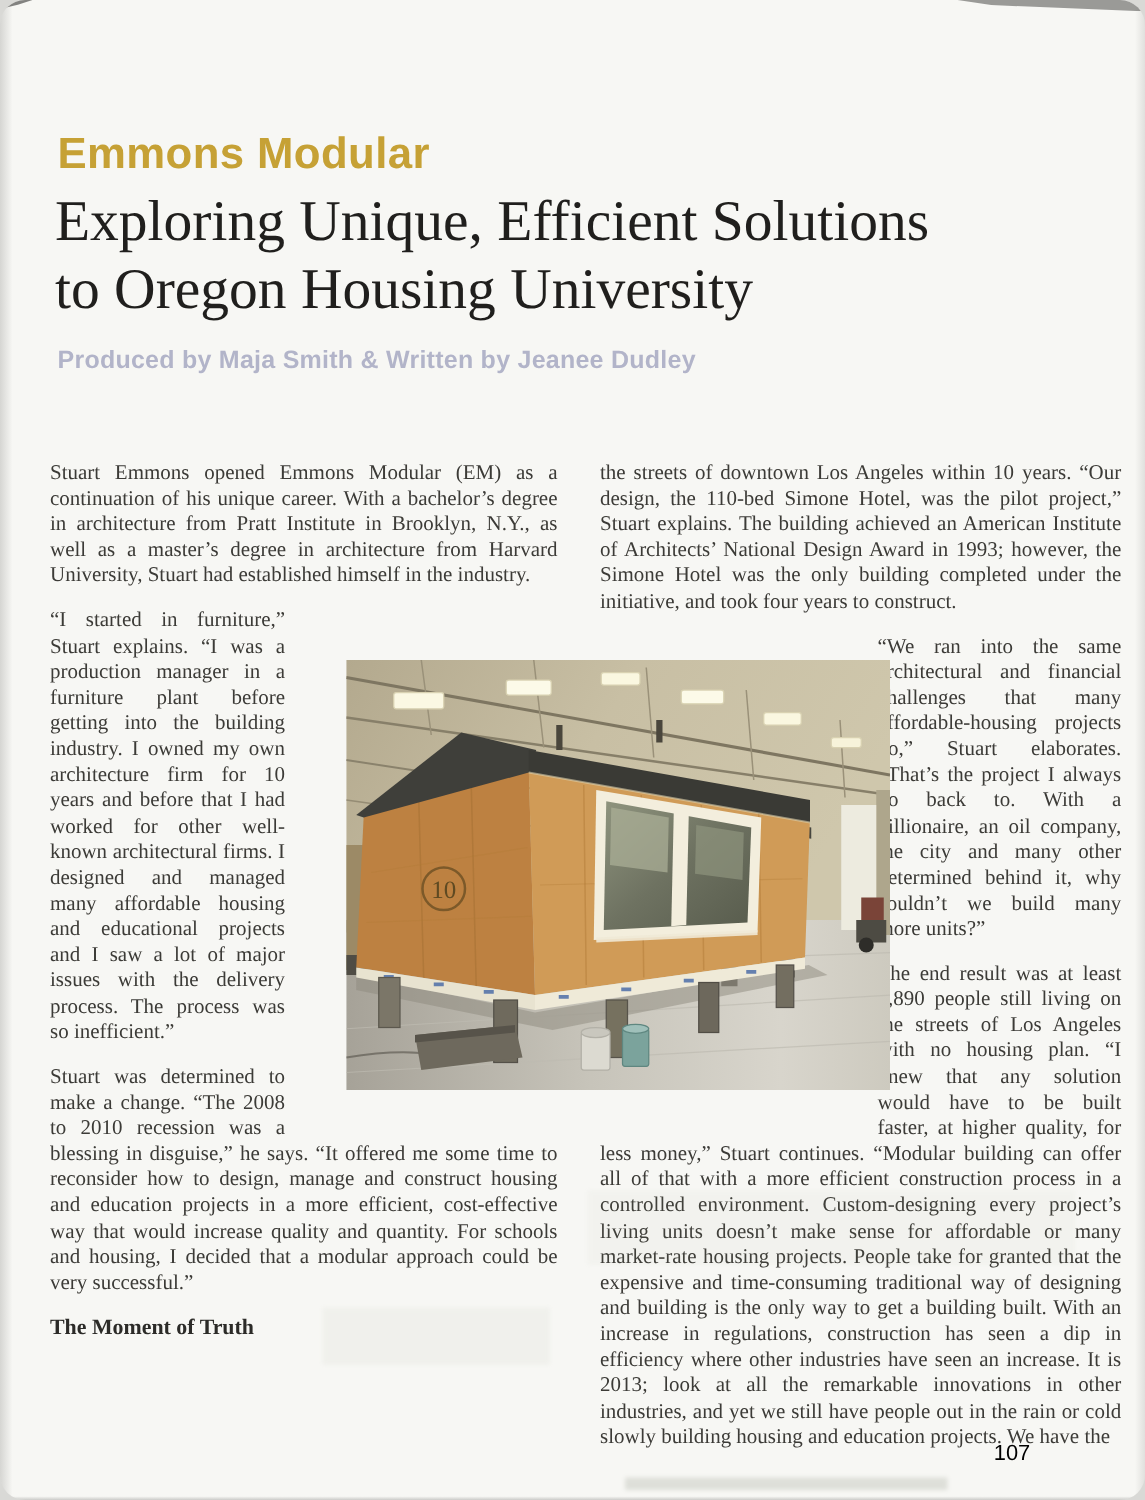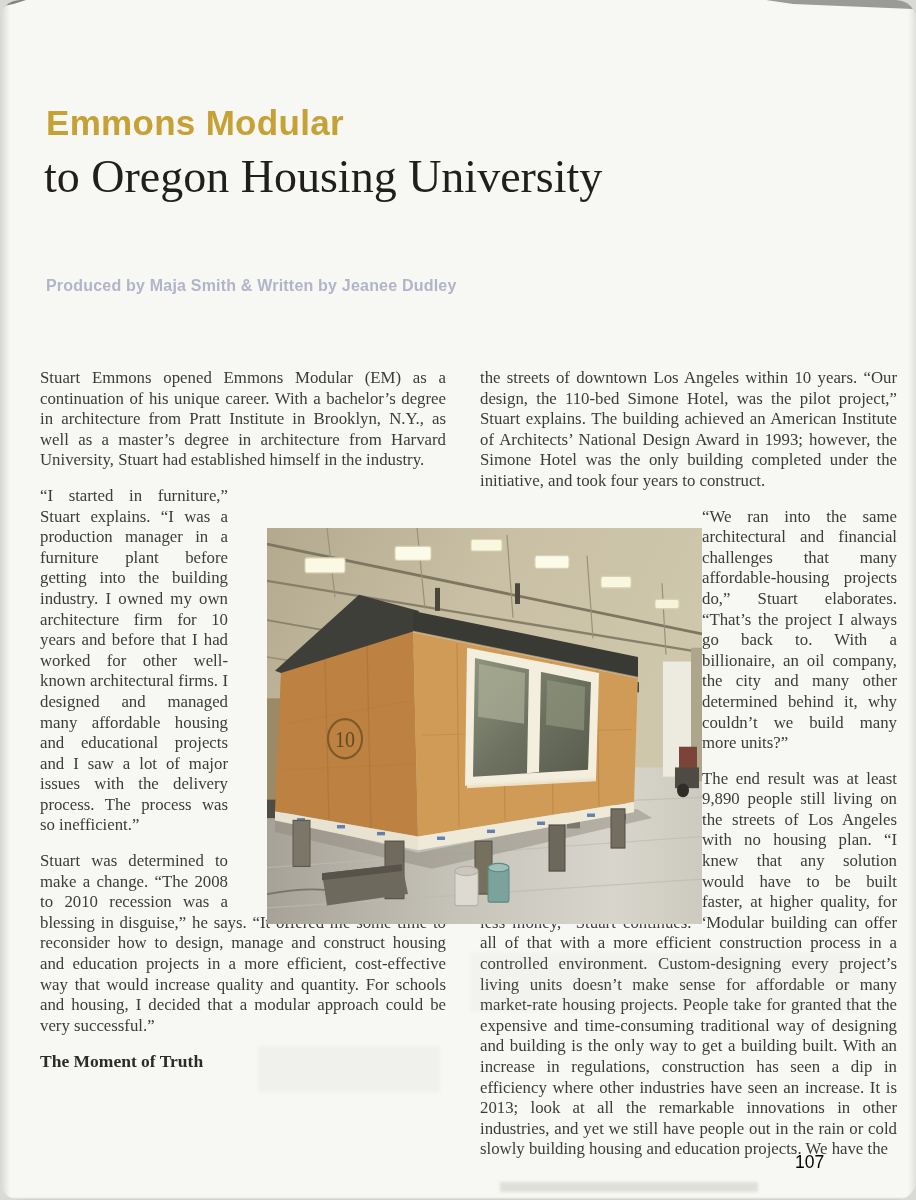--- a/index.html
+++ b/index.html
@@ -26,38 +26,38 @@
     font-family:"Liberation Sans",sans-serif;font-weight:600;
     font-size:35px;letter-spacing:.3px;color:#c6a135;
   }
   .title{
     position:absolute;left:44px;top:150px;width:830px;
     font-size:46px;line-height:54px;color:#201f1d;font-weight:400;
   }
   .byline{
     position:absolute;left:46px;top:277px;
     font-family:"Liberation Sans",sans-serif;font-weight:700;
-    font-size:16px;letter-spacing:.2px;color:#b2b4c9;
+    font-size:20px;letter-spacing:.2px;color:#b2b4c9;
   }
 
   .col{
     position:absolute;top:368px;text-align:justify;
     font-size:16.8px;line-height:20.6px;color:#3c3b37;
   }
   .col p{margin:0 0 15px 0;}
   .col-left{left:40px;width:406px;}
   .col-right{left:480px;width:417px;}
   .spacer-r{float:right;width:218px;height:418px;}
   .spacer-l{float:left;width:222px;height:392px;}
   .sec-heading{
     font-weight:700;font-size:17.5px;color:#2c2b28;
     margin:6px 0 14px 0;text-align:left;
   }
 
-  .photo{position:absolute;left:230px;top:528px;width:435px;height:396px;padding-left:37px;}
+  .photo{position:absolute;left:240px;top:528px;width:435px;height:344px;padding-left:37px;}
   .photo svg{display:block;width:100%;height:100%;}
 
   .pageno{
     position:absolute;left:795px;top:1152px;
     font-family:"Liberation Sans",sans-serif;font-size:17.5px;color:#000000;
   }
 
   
   .ghost{position:absolute;filter:blur(1.6px);pointer-events:none;}
   .ghost-1{left:500px;top:1182px;width:258px;height:10px;background:#878d7c;opacity:.22;}
@@ -71,20 +71,21 @@
 
   <div class="edge-left"></div>
   <div class="edge-right"></div>
   <div class="corner-tl"></div>
   <div class="corner-tr"></div>
   <div class="edge-bottom"></div>
 
   <div class="kicker">Emmons Modular</div>
 
   <div class="title">
+    <div>Exploring Unique, Efficient Solutions</div>
     <div>to Oregon Housing University</div>
   </div>
 
   <div class="byline">Produced by Maja Smith &amp; Written by Jeanee Dudley</div>
 
   <div class="col col-left">
     <p>Stuart Emmons opened Emmons Modular (EM) as a continuation of his unique career. With a bachelor’s degree in architecture from Pratt Institute in Brooklyn, N.Y., as well as a master’s degree in architecture from Harvard University, Stuart had established himself in the industry.</p>
     <div class="spacer-r"></div>
     <p>“I started in furniture,” Stuart explains. “I was a production manager in a furniture plant before getting into the building industry. I owned my own architecture firm for 10 years and before that I had worked for other well-known architectural firms. I designed and managed many affordable housing and educational projects and I saw a lot of major issues with the delivery process. The process was so inefficient.”</p>
     <p>Stuart was determined to make a change. “The 2008 to 2010 recession was a blessing in disguise,” he says. “It offered me some time to reconsider how to design, manage and construct housing and education projects in a more efficient, cost-effective way that would increase quality and quantity. For schools and housing, I decided that a modular approach could be very successful.”</p>

